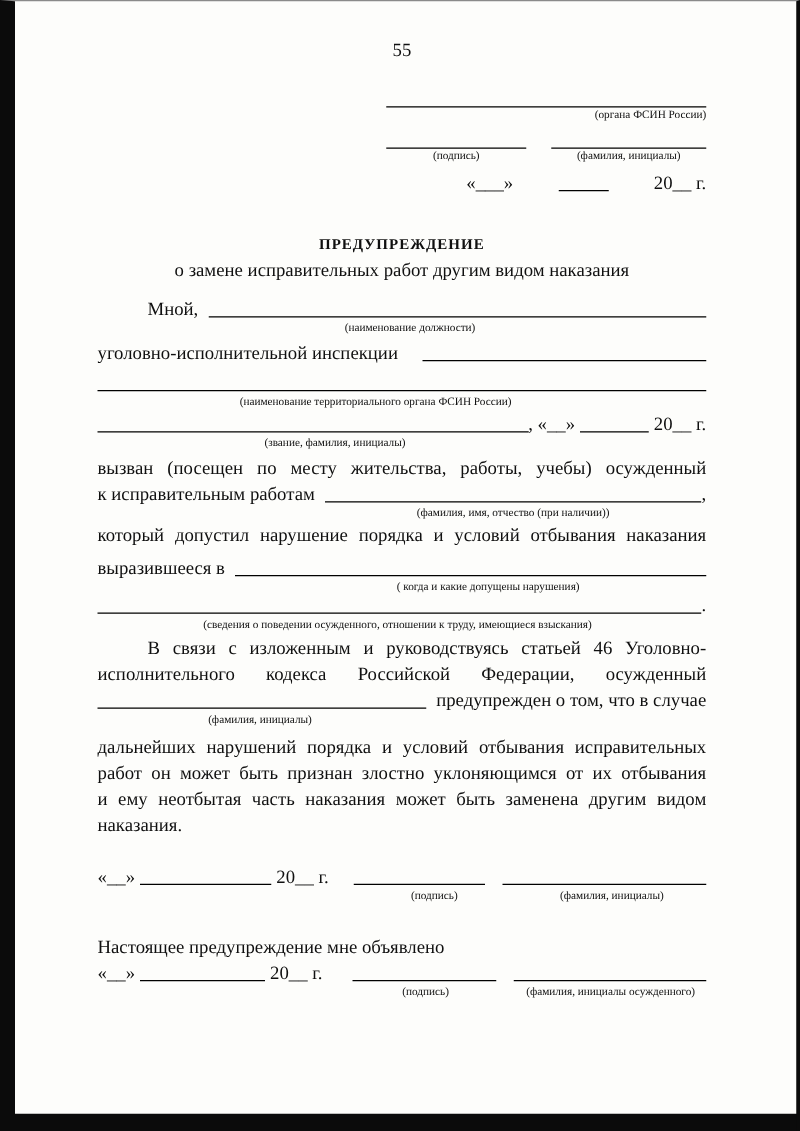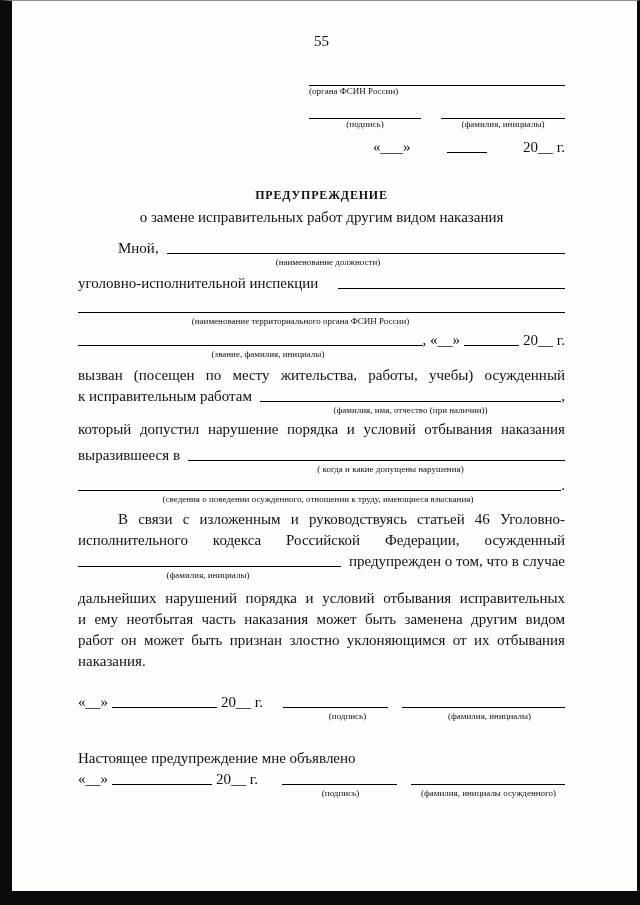--- a/index.html
+++ b/index.html
@@ -9,21 +9,21 @@
     border-bottom:14px solid #0b0b0b;border-top:1px solid #8a8a8a;
     font-family:"Liberation Serif","DejaVu Serif",serif;color:#101010;
     overflow:hidden;
   }
   .content{margin-left:66px;width:487px;}
   .pageno{margin-top:32px;text-align:center;font-size:15px;line-height:17px;}
 
   
   .hdr{width:256px;margin-left:auto;margin-top:22px;}
   .ln{border-bottom:1px solid #000;height:13px;}
-  .hcap-full{font-size:9px;line-height:11px;text-align:left;}
+  .hcap-full{font-size:9px;line-height:11px;text-align:right;}
   .hdr-two{display:flex;margin-top:8px;}
   .hdr-two .c1{width:112px;}
   .hdr-two .c2{width:124px;margin-left:20px;}
   .hdr-caps{display:flex;font-size:9px;line-height:11px;}
   .hdr-caps .c1{width:112px;text-align:center;}
   .hdr-caps .c2{width:124px;margin-left:20px;text-align:center;}
   .hdate{display:flex;align-items:flex-end;margin-top:9px;font-size:15px;line-height:17px;padding-left:64px;gap:32px;}
 
   .title{margin-top:30px;text-align:center;font-weight:bold;font-size:12px;line-height:19px;letter-spacing:.8px;}
   .subtitle{margin-top:4px;text-align:center;font-size:15px;line-height:17px;}
@@ -157,22 +157,22 @@
     <div class="row mt-p11">
       <span class="bl grow"></span>
       <span class="sp-l">предупрежден о том, что в случае</span>
     </div>
     <div class="cr cr-p11">
       <span class="cap">(фамилия, инициалы)</span>
     </div>
 
     <div class="p12">
       <div class="jlast">дальнейших нарушений порядка и условий отбывания исправительных</div>
+      <div class="jlast">работ он может быть признан злостно уклоняющимся от их отбывания</div>
       <div class="jlast">и ему неотбытая часть наказания может быть заменена другим видом</div>
-      <div class="jlast">работ он может быть признан злостно уклоняющимся от их отбывания</div>
       <div>наказания.</div>
     </div>
 
     <div class="row mt-sig1">
       <span>«__»</span>
       <span class="bl w105 mx"></span>
       <span>20__ г.</span>
       <span class="gap20"></span>
       <span class="bl w105"></span>
       <span class="gap14"></span>

